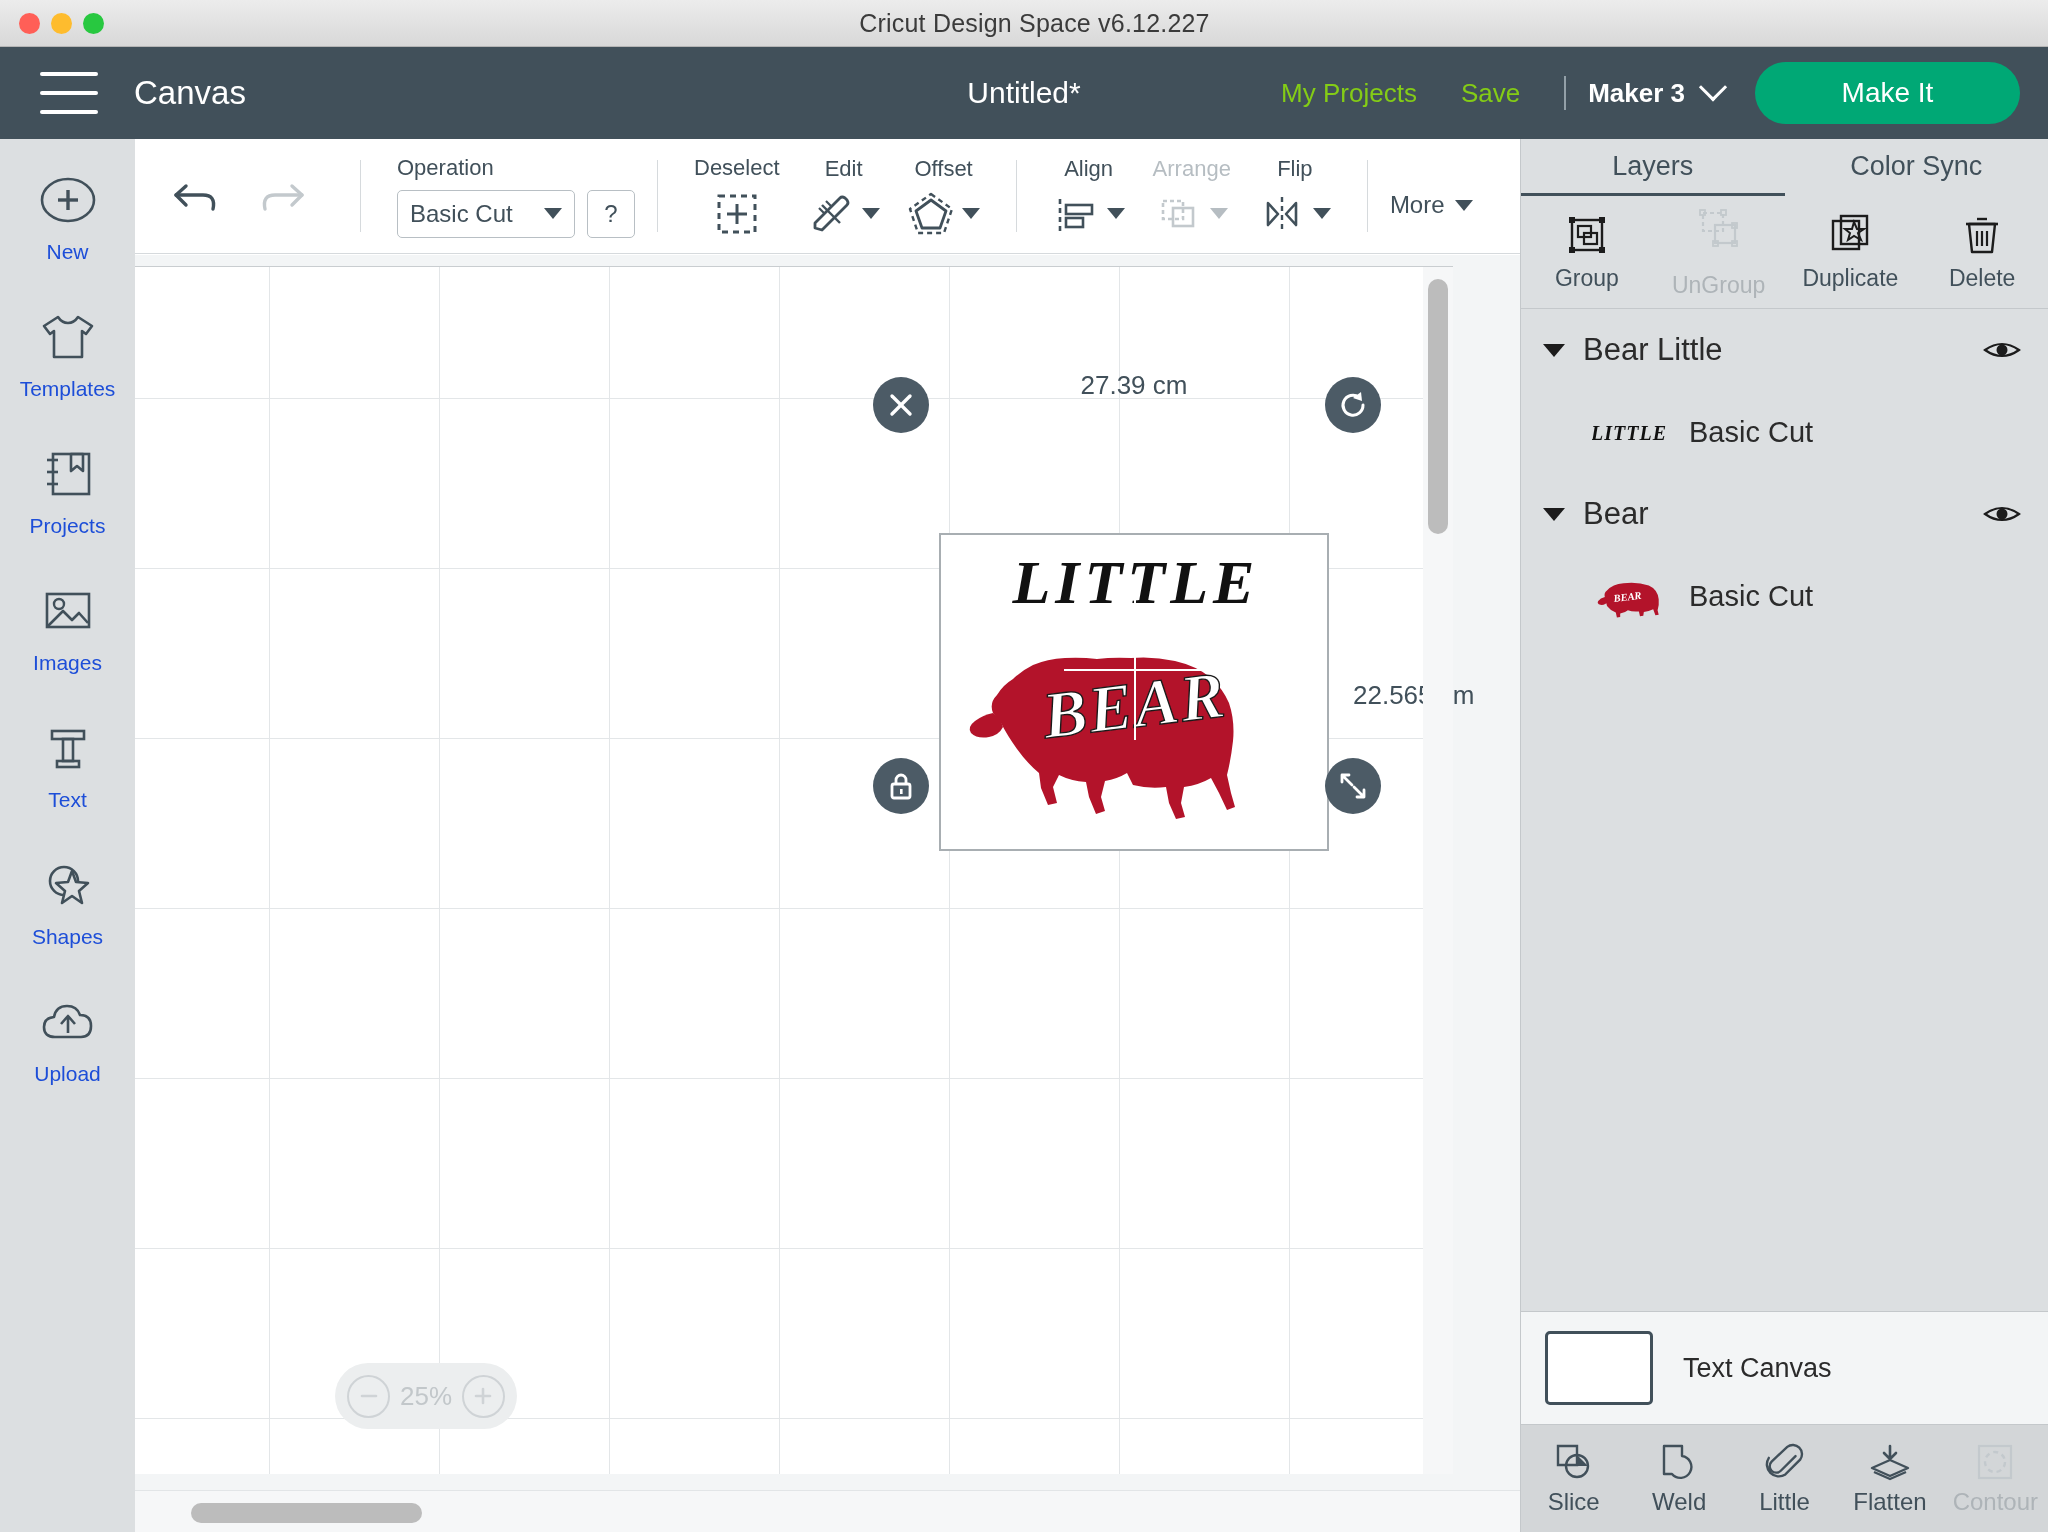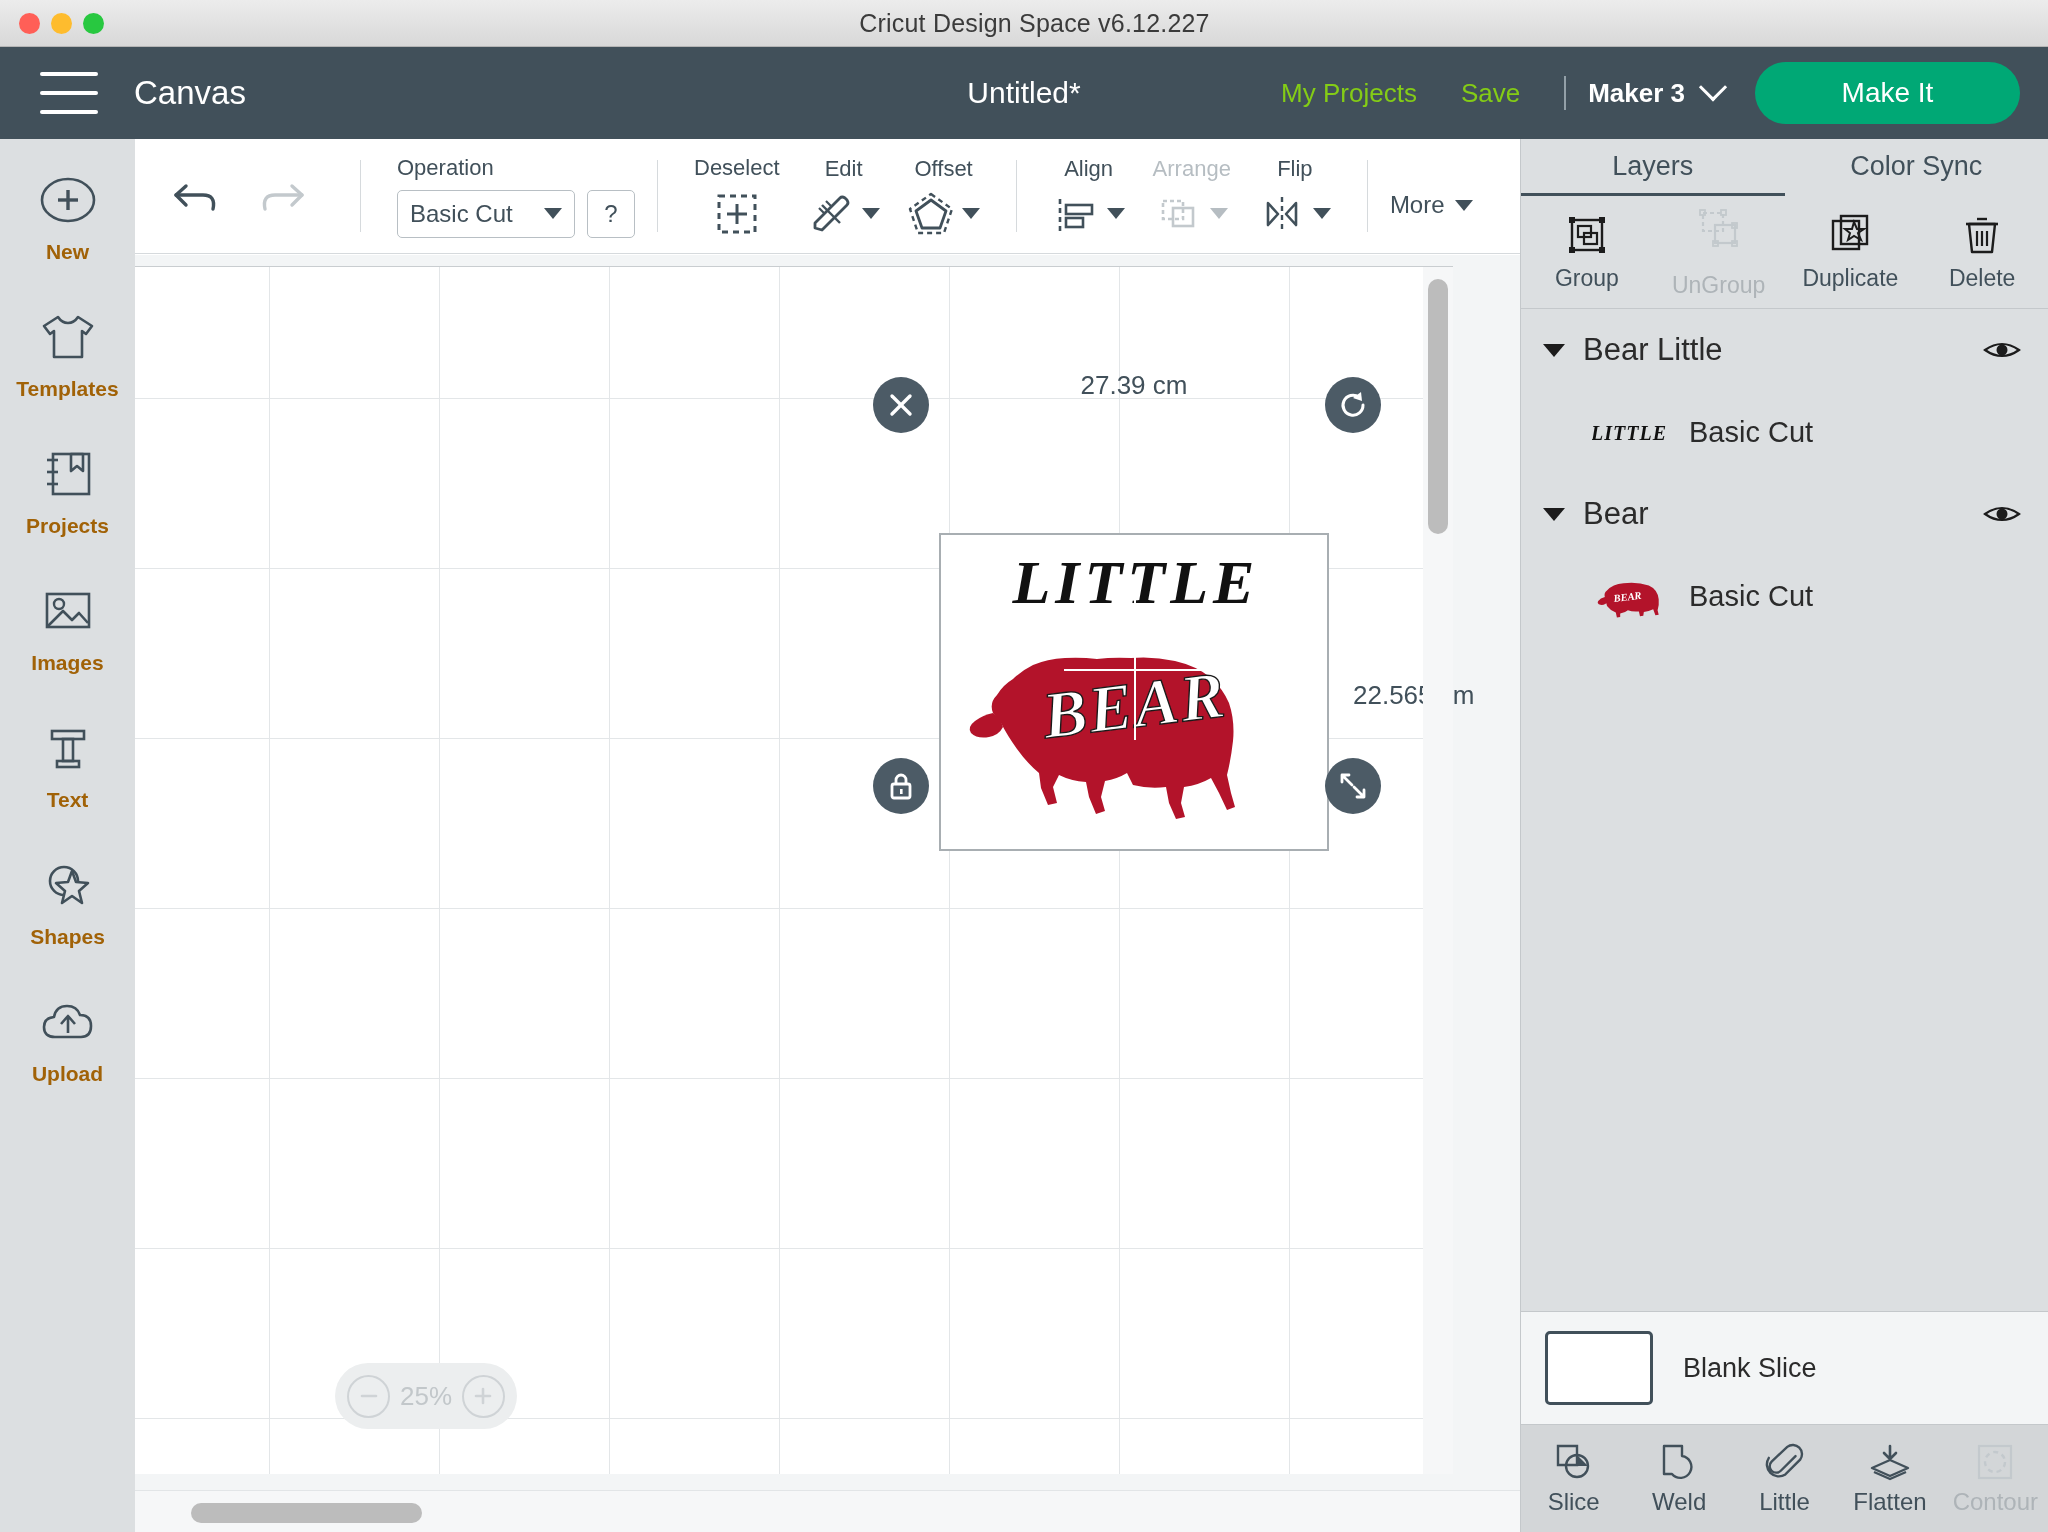--- a/index.html
+++ b/index.html
@@ -67,21 +67,21 @@
     position: absolute; top: 139px; left: 0;
     width: 135px; height: 1393px;
     background: #dcdfe1;
     padding-top: 30px;
   }
   .sb-item {
     display: flex; flex-direction: column; align-items: center;
     margin-bottom: 42px; cursor: pointer;
   }
   .sb-icon { width: 62px; height: 62px; display: flex; align-items: center; justify-content: center; }
-  .sb-label { font-size: 21px; color: #a16207; margin-top: 9px; font-weight: bold; }
+  .sb-label { font-size: 21px; color: #1d4ed8; margin-top: 9px; }
 
   
   .toolbar {
     position: absolute; top: 139px; left: 135px;
     width: 1385px; height: 115px;
     background: #ffffff;
     border-bottom: 1px solid #d6dadd;
     display: flex; align-items: center;
   }
   .tb-arrows { display: flex; gap: 30px; padding: 0 30px 0 35px; }
@@ -651,21 +651,21 @@
           <text x="58" y="48" text-anchor="middle" font-family="'Liberation Serif', serif" font-size="19" font-style="italic" font-weight="bold" fill="#ffffff" transform="rotate(-7 58 48)">BEAR</text>
         </svg>
       </span>
       <span class="lrow-label">Basic Cut</span>
     </div>
 
   </div>
 
   <div class="blankcanvas">
     <div class="bc-swatch"></div>
-    <div class="bc-label">Blank Slice</div>
+    <div class="bc-label">Text Canvas</div>
   </div>
 
   <div class="rbottom">
     <div class="rb-item">
       <span>
         <svg width="42" height="40" viewBox="0 0 42 40">
             <path d="M5 4 L24 4 L24 23 L5 23 Z" fill="none" stroke="#41505a" stroke-width="2.4"></path>
             <path d="M13 13 A11 11 0 1 0 35 13 A11 11 0 1 0 13 13" fill="none" stroke="#41505a" stroke-width="2.4" transform="translate(0,11)"></path>
             <path d="M24 24 L24 13 L35 24 Z" fill="#41505a"></path>
           </svg>

